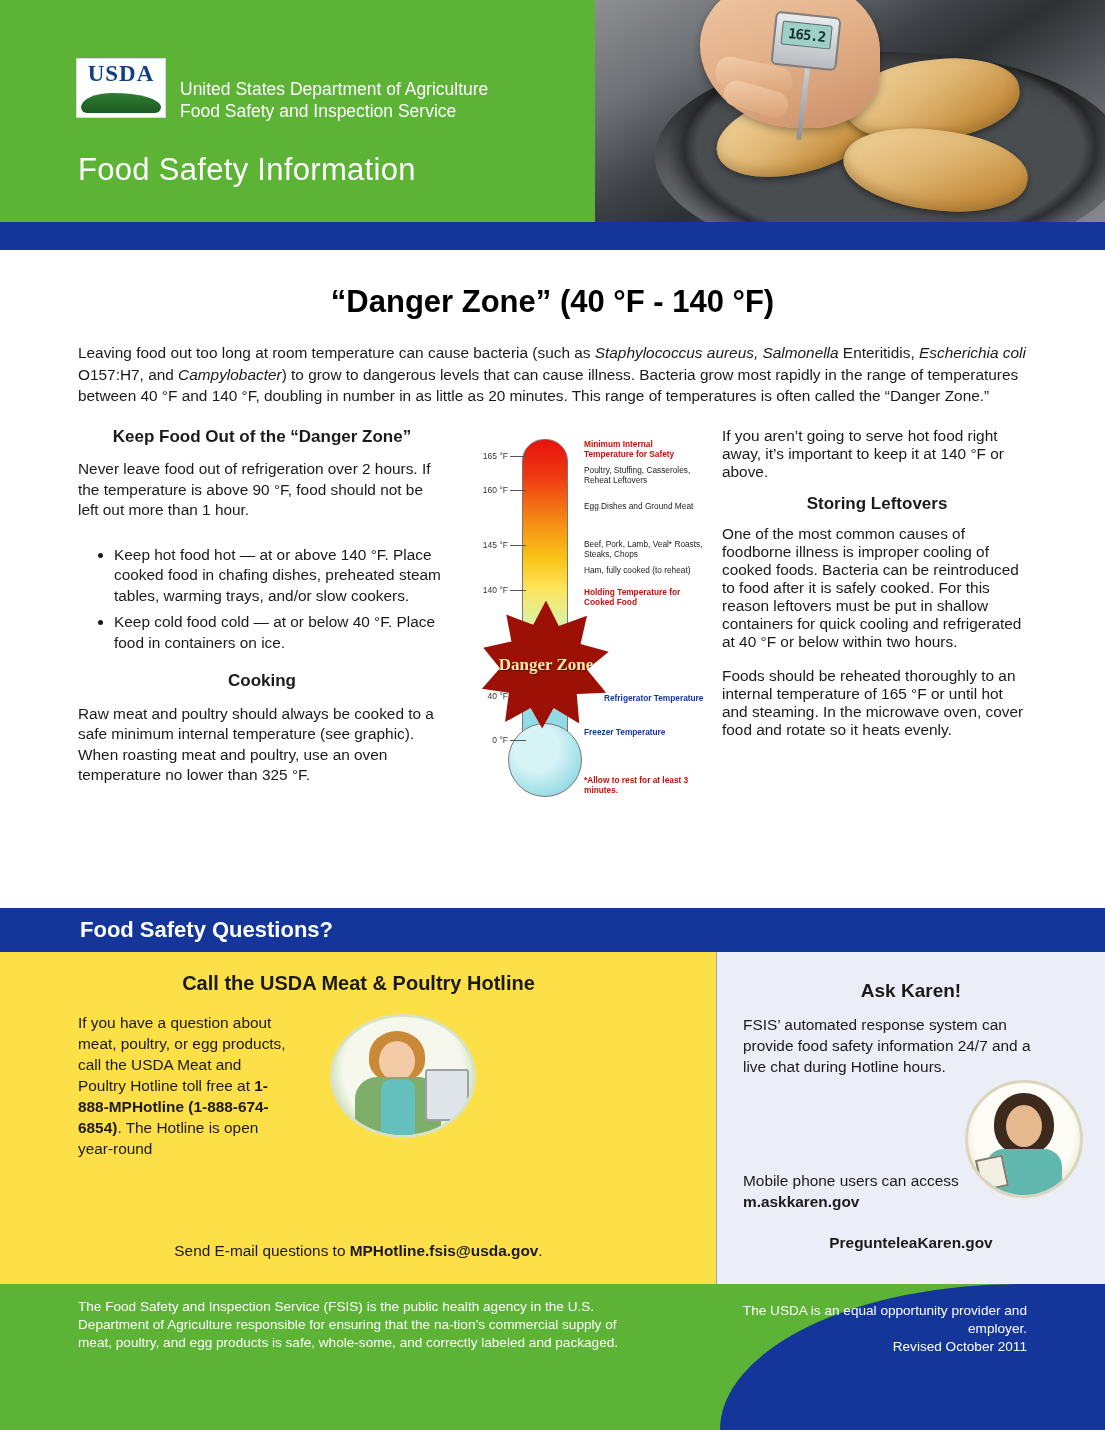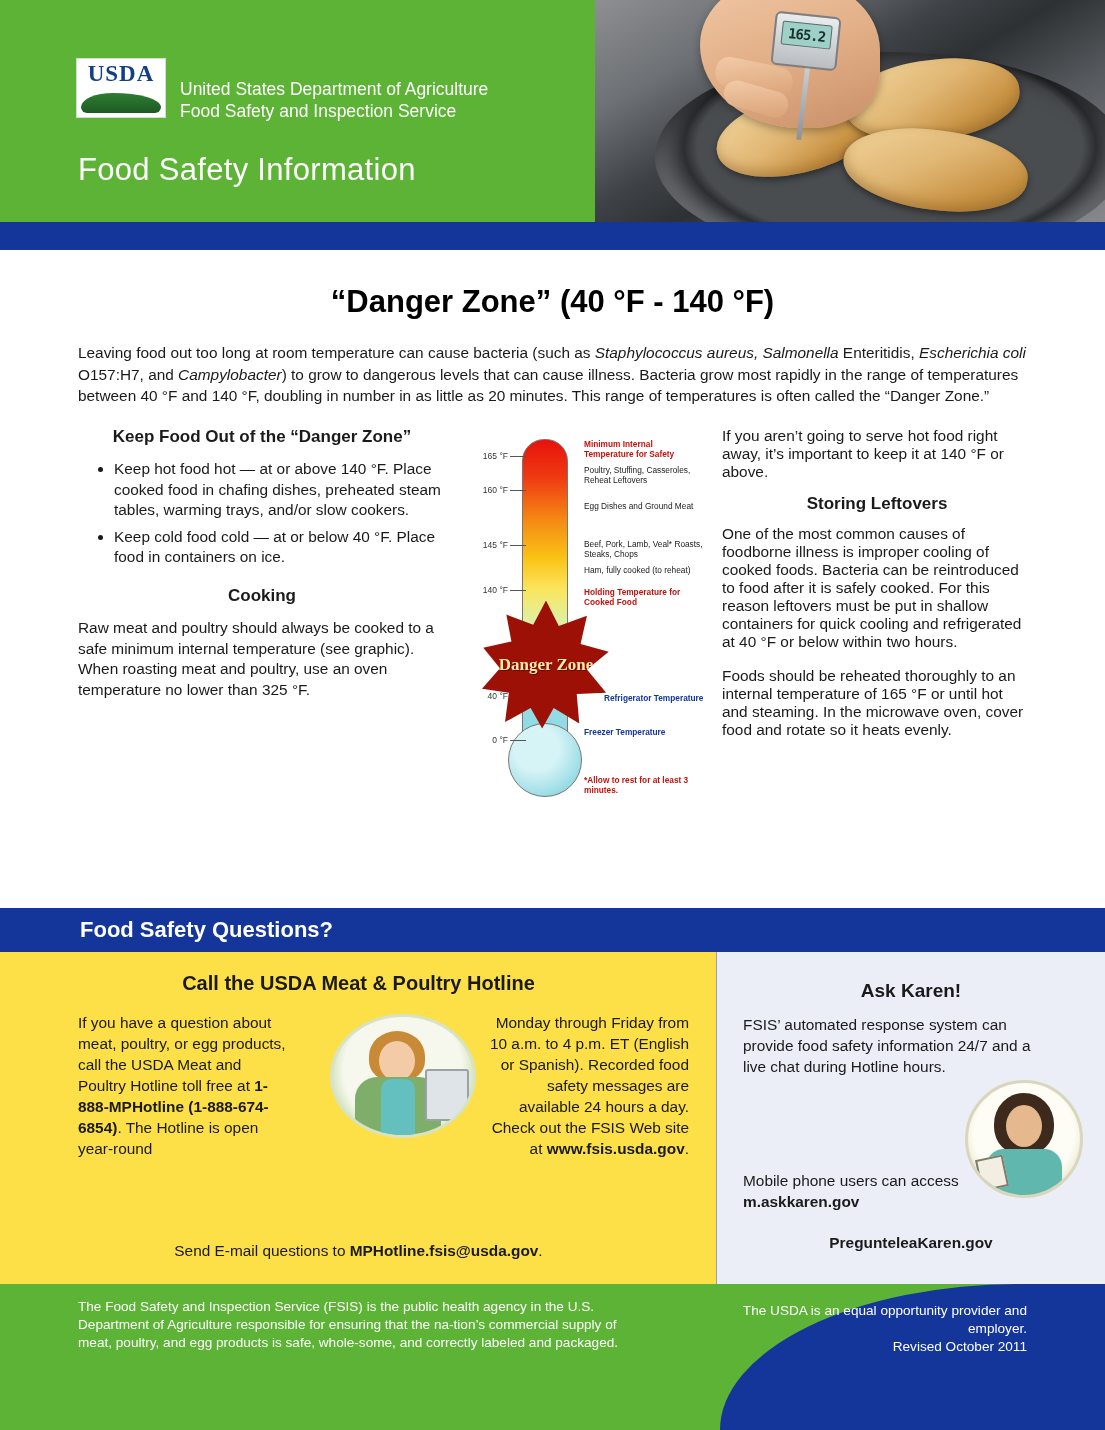--- a/index.html
+++ b/index.html
@@ -145,21 +145,21 @@
     font-size:15.4px;line-height:20.5px;
   }
   .col-right{
     position:absolute;left:722px;top:0;width:310px;
     font-size:15.4px;line-height:18px;
   }
   h2.sub{
     text-align:center;font-size:17px;font-weight:bold;margin:0 0 12px 0;
   }
   h2.sub.tight{margin-top:18px;}
-  .col-left ul{margin:12px 0 0 0;padding-left:36px;}
+  .col-left ul{margin:24px 0 0 0;padding-left:36px;}
   .col-left li{margin-bottom:6px;}
 
   
   .thermo-fig{
     position:absolute;left:456px;top:-4px;width:258px;height:420px;
   }
   .tube{
     position:absolute;left:66px;top:16px;width:44px;height:310px;
     border-radius:22px 22px 0 0;
     background:linear-gradient(180deg,#e8120c 0%,#ef3a12 12%,#f58a14 26%,#f9c315 38%,#fbe55c 48%,#dff0a0 58%,#b9e6c9 70%,#95dde3 82%,#8fd9e6 100%);
@@ -327,20 +327,21 @@
   <h1 class="doc-title">“Danger Zone” (40 °F - 140 °F)</h1>
 
   <p class="intro">
     <span>Leaving food out too long at room temperature can cause bacteria (such as </span><i>Staphylococcus aureus, Salmonella</i><span> Enteritidis, </span><i>Escherichia coli</i><span> O157:H7, and </span><i>Campylobacter</i><span>) to grow to dangerous levels that can cause illness. Bacteria grow most rapidly in the range of temperatures between 40 °F and 140 °F, doubling in number in as little as 20 minutes. This range of temperatures is often called the “Danger Zone.”</span>
   </p>
 
   <div class="cols">
 
     <div class="col-left">
       <h2 class="sub">Keep Food Out of the “Danger Zone”</h2>
+      <p style="margin:0;">Never leave food out of refrigeration over 2 hours. If the temperature is above 90 °F, food should not be left out more than 1 hour.</p>
       <ul>
         <li>Keep hot food hot — at or above 140 °F. Place cooked food in chafing dishes, preheated steam tables, warming trays, and/or slow cookers.</li>
         <li>Keep cold food cold — at or below 40 °F. Place food in containers on ice.</li>
       </ul>
       <h2 class="sub tight">Cooking</h2>
       <p style="margin:0;">Raw meat and poultry should always be cooked to a safe minimum internal temperature (see graphic). When roasting meat and poultry, use an oven temperature no lower than 325 °F.</p>
     </div>
 
     <div class="thermo-fig">
       <div class="tube"></div>
@@ -391,23 +392,20 @@
   </div>
 
   <div class="agent-img">
     <div class="hair"></div>
     <div class="face"></div>
     <div class="body"></div>
     <div class="shirt"></div>
     <div class="monitor"></div>
   </div>
 
-  <div class="hot-right">
-    <span>Monday through Friday from 10 a.m. to 4 p.m. ET (English or Spanish). Recorded food safety messages are available 24 hours a day. Check out the FSIS Web site at </span><b>www.fsis.usda.gov</b><span>.</span>
-  </div>
 
   <div class="email-line">
     <span>Send E-mail questions to </span><b>MPHotline.fsis@usda.gov</b><span>.</span>
   </div>
 
   <div class="q-right">
     <div class="ak-title">Ask Karen!</div>
     <div class="ak-body">FSIS’ automated response system can provide food safety information 24/7 and a live chat during Hotline hours.</div>
 
     <div class="ak-img">

